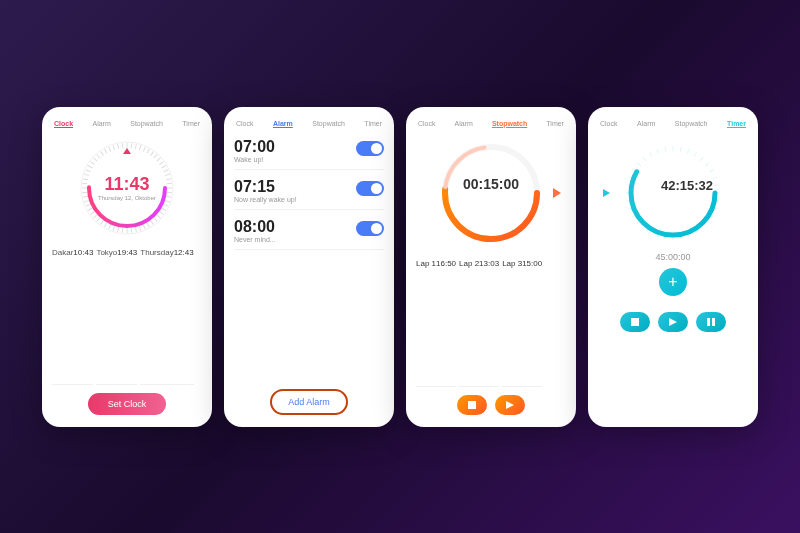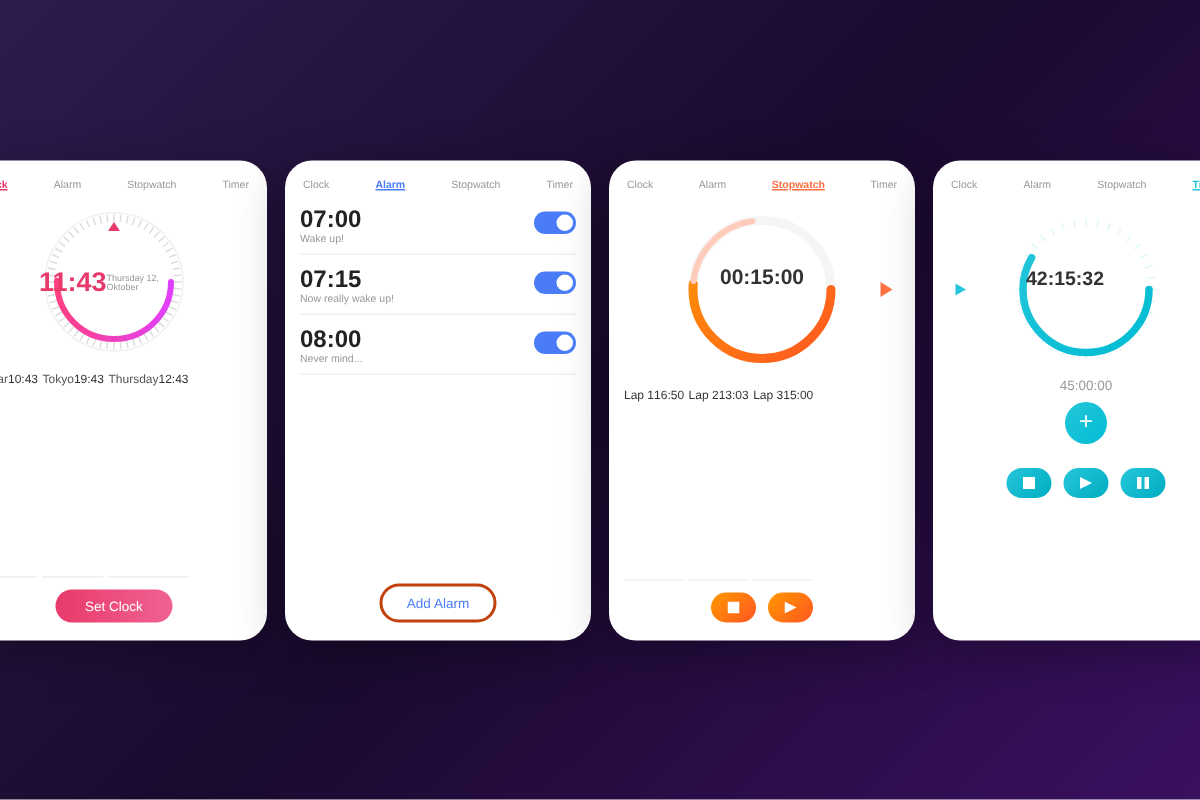--- a/index.html
+++ b/index.html
@@ -14,21 +14,21 @@
       overflow: hidden;
     }
     .screens-container {
       display: flex;
       gap: 12px;
       padding: 20px;
     }
     .phone-screen {
       background: #fff;
       border-radius: 18px;
-      width: 204px;
+      width: 170px;
       height: 320px;
       padding: 12px 10px;
       display: flex;
       flex-direction: column;
       box-shadow: 0 8px 32px rgba(0,0,0,0.3);
       overflow: hidden;
     }
 
     
     .nav-tabs {
@@ -59,22 +59,22 @@
       margin-bottom: 8px;
       position: relative;
     }
     .clock-circle {
       width: 100px;
       height: 100px;
       border-radius: 50%;
       position: relative;
       display: flex;
       align-items: center;
-      justify-content: flex-start;
-      flex-direction: row;
+      justify-content: center;
+      flex-direction: column;
     }
     .clock-svg {
       position: absolute;
       top: 0; left: 0;
     }
     .clock-time {
       font-size: 18px;
       font-weight: bold;
       color: #e83a6a;
       z-index: 1;
@@ -522,21 +522,21 @@
           <line x1="55" y1="8" x2="55" y2="13" transform="rotate(300 55 55)"></line>
           <line x1="55" y1="8" x2="55" y2="13" transform="rotate(310 55 55)"></line>
           <line x1="55" y1="8" x2="55" y2="13" transform="rotate(320 55 55)"></line>
           <line x1="55" y1="8" x2="55" y2="13" transform="rotate(330 55 55)"></line>
           <line x1="55" y1="8" x2="55" y2="13" transform="rotate(340 55 55)"></line>
           <line x1="55" y1="8" x2="55" y2="13" transform="rotate(350 55 55)"></line>
         </g>
 
         <circle cx="55" cy="55" r="42" fill="none" stroke="url(#timerGrad)" stroke-width="5" stroke-dasharray="220 264" stroke-dashoffset="66" stroke-linecap="round"></circle>
         <foreignObject x="15" y="40" width="80" height="30">
-          <div xmlns="http://www.w3.org/1999/xhtml" style="text-align:left; font-size:13px; font-weight:bold; color:#333;">42:15:32</div>
+          <div xmlns="http://www.w3.org/1999/xhtml" style="text-align:right; font-size:13px; font-weight:bold; color:#333;">42:15:32</div>
         </foreignObject>
       </svg>
       <div class="triangle-right-teal"></div>
     </div>
     <div class="timer-sub-time">45:00:00</div>
     <button class="add-timer-btn">
       <span style="font-size:16px; color:white; line-height:1;">+</span>
     </button>
     <div class="control-buttons">
       <button class="ctrl-btn teal-bg">

